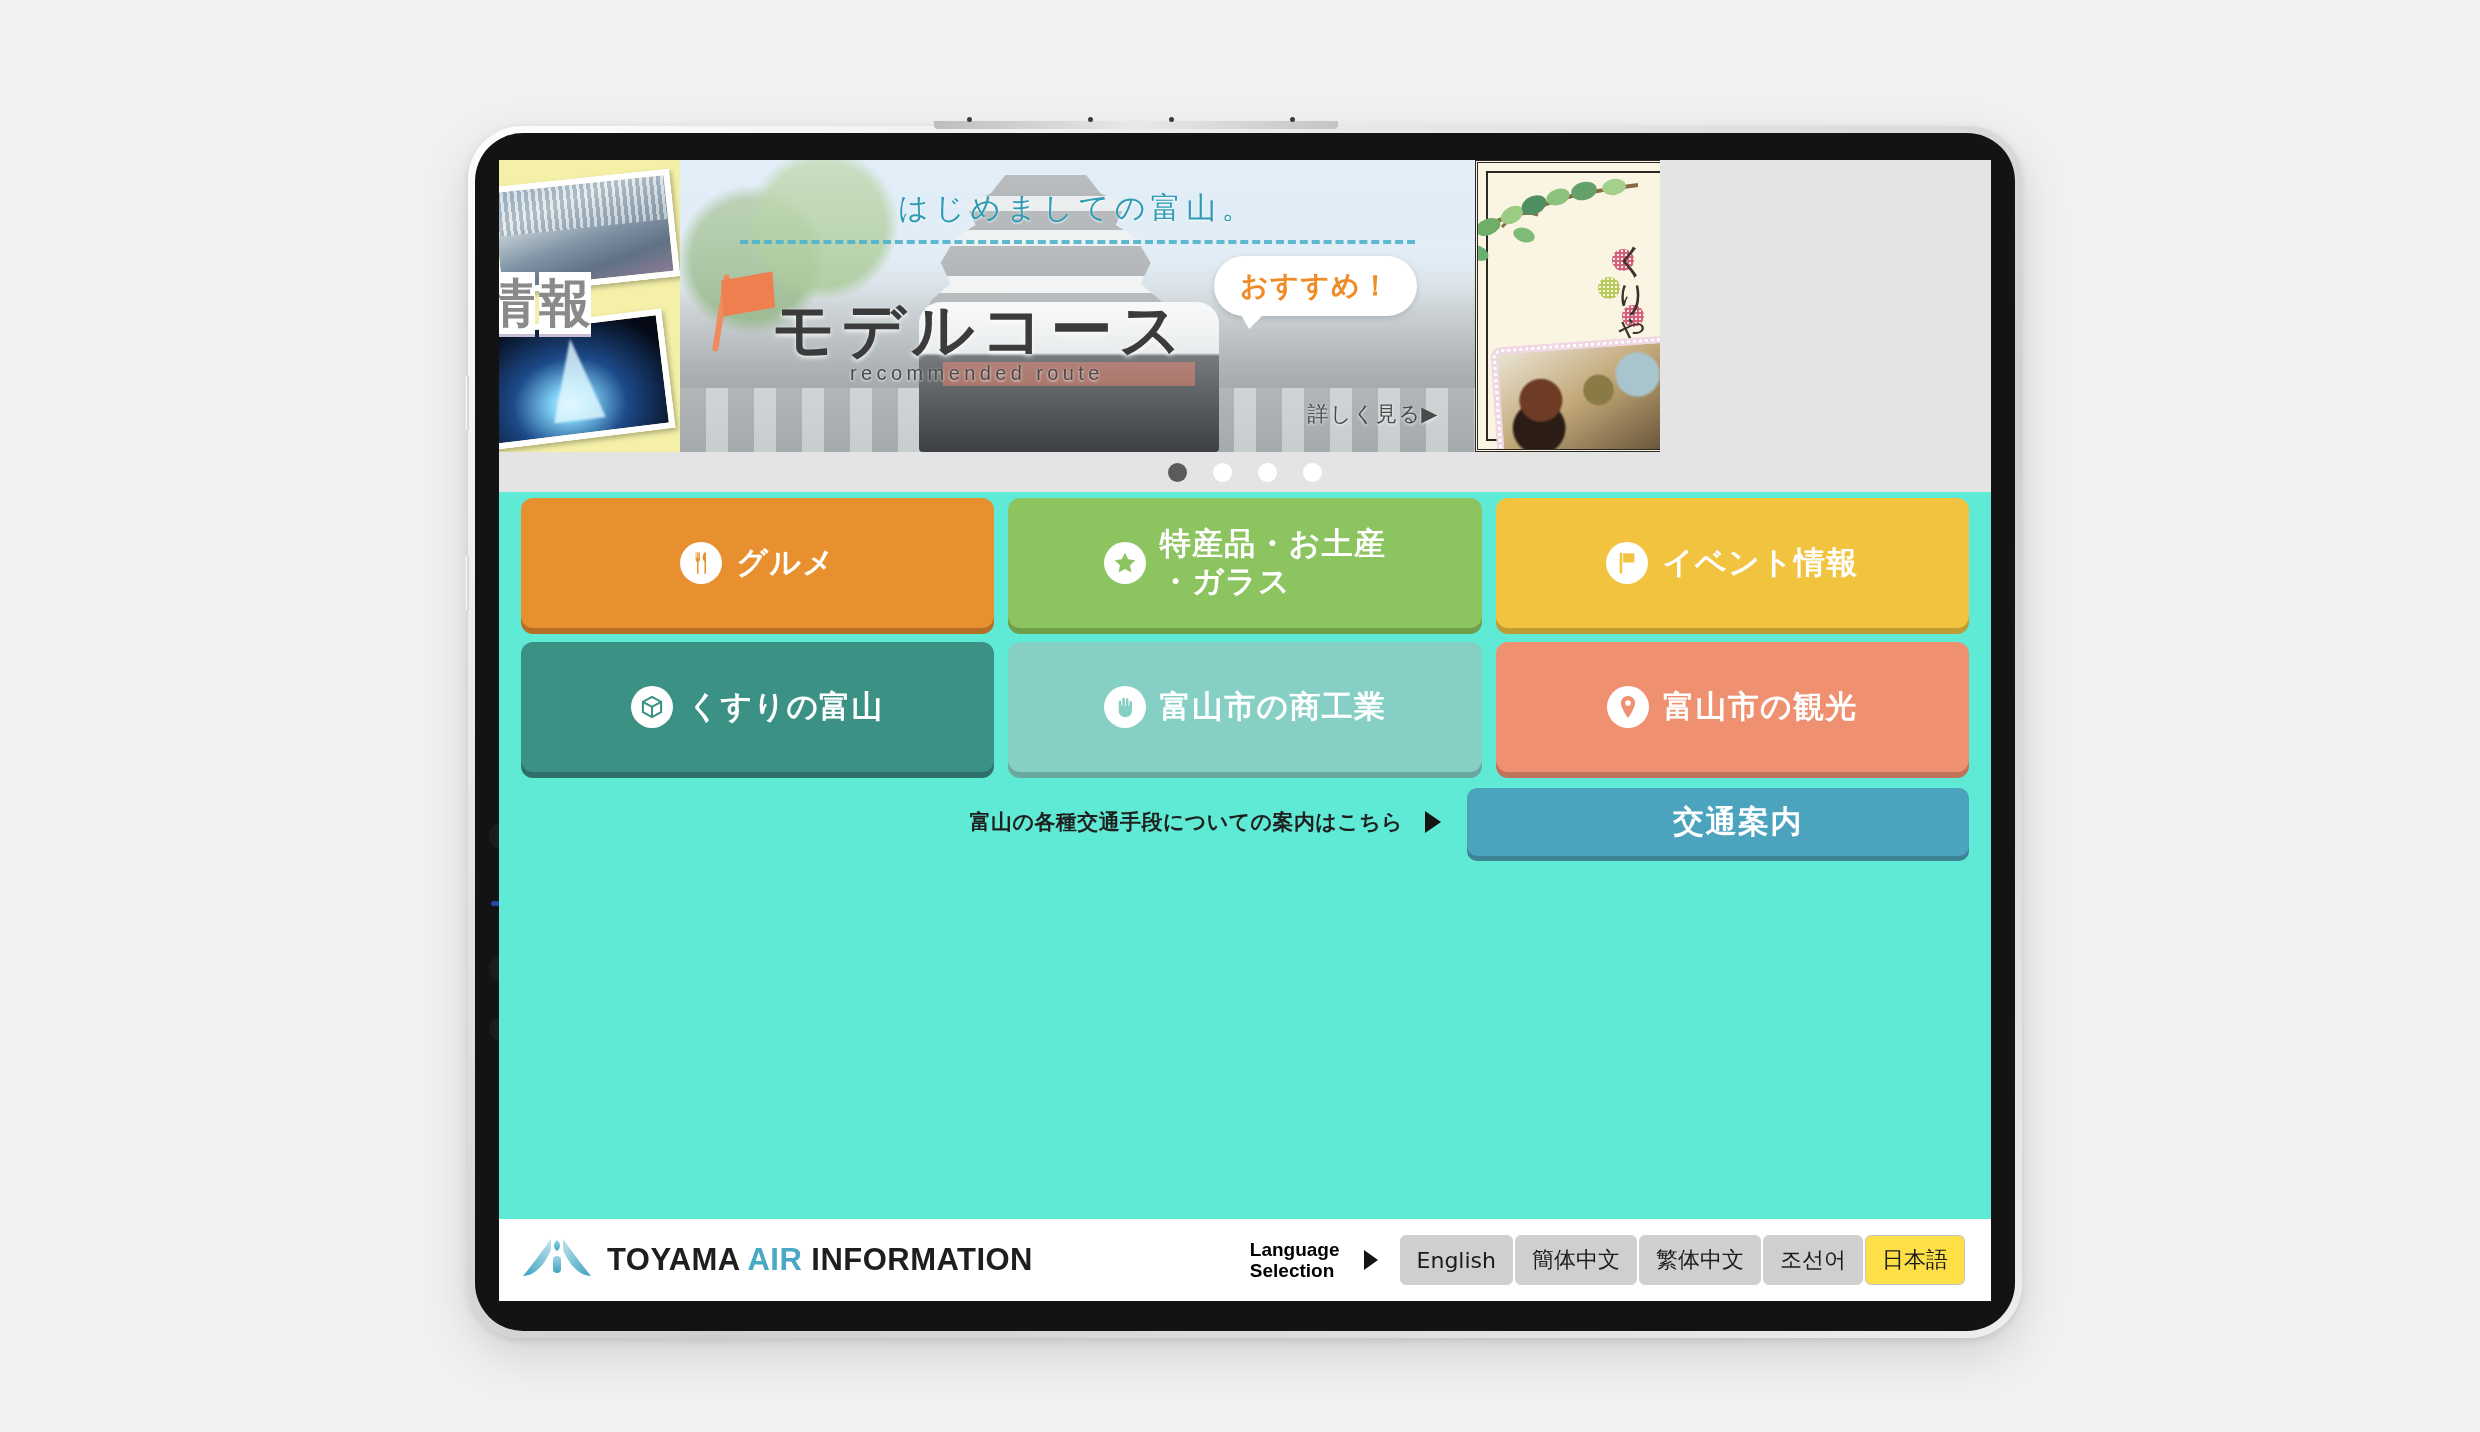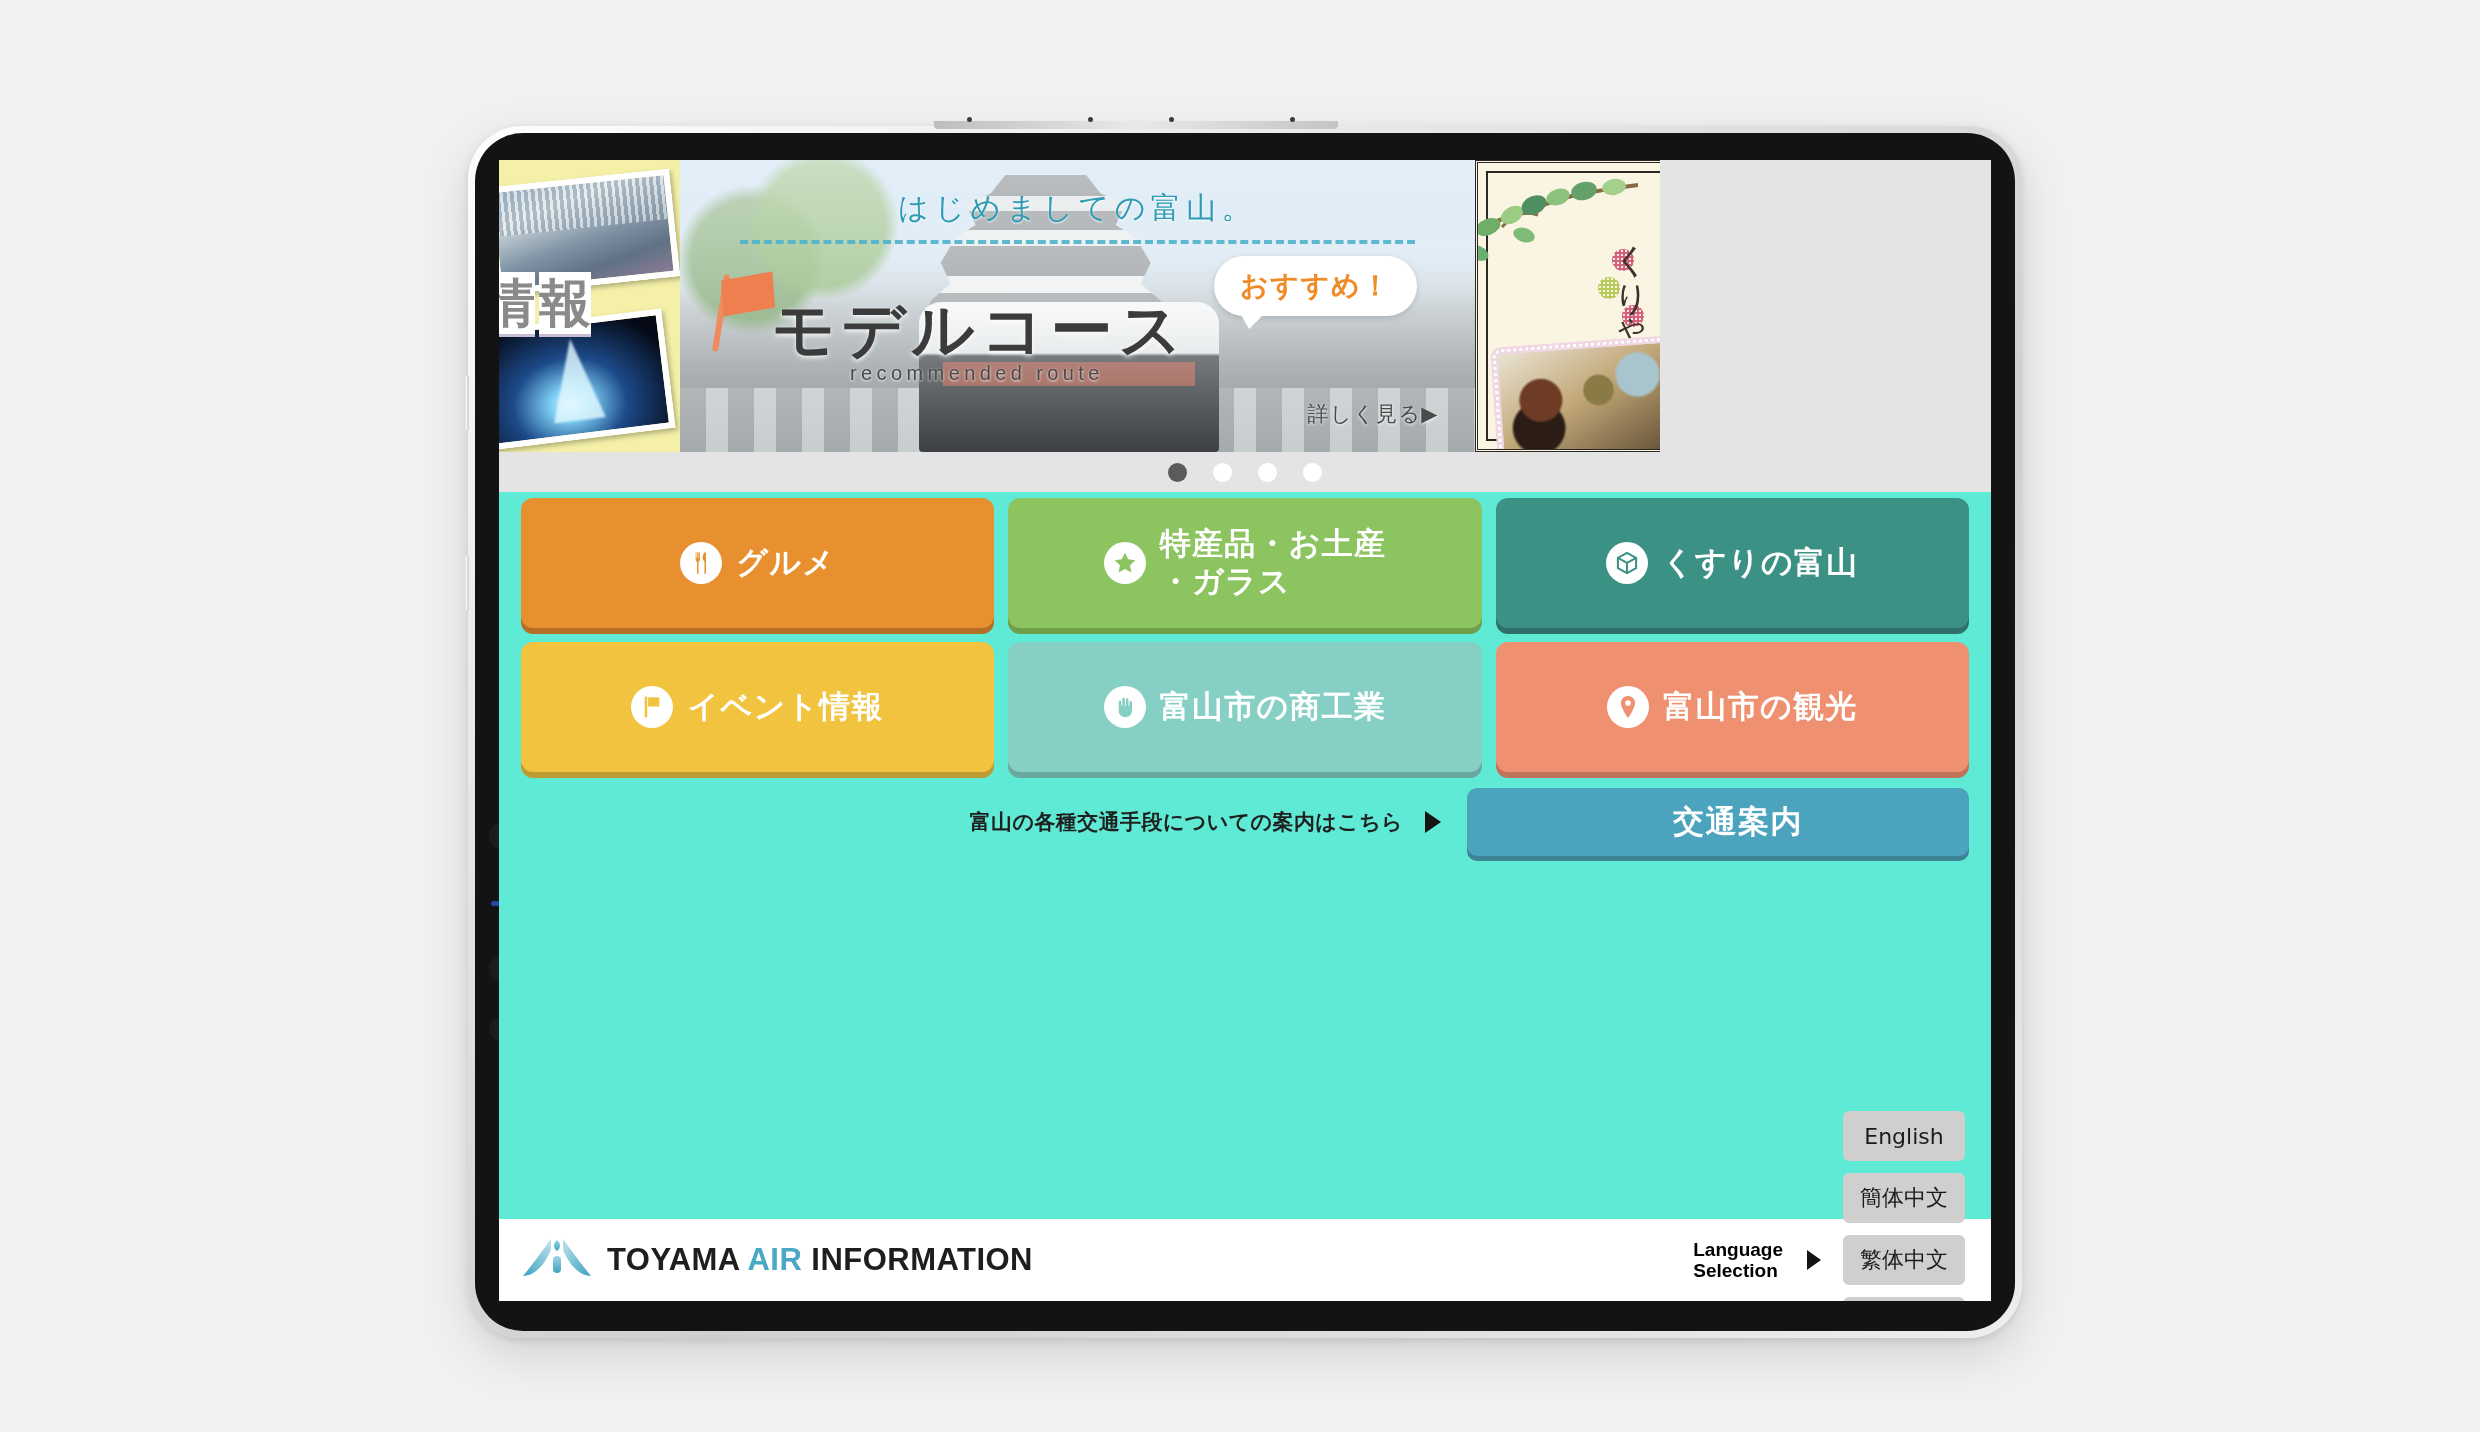--- a/index.html
+++ b/index.html
@@ -489,21 +489,21 @@
     font-family:"Liberation Sans", sans-serif;
     white-space: pre-line;
   }
   .lang-arrow {
     width:0;height:0;
     border-top: 10px solid transparent;
     border-bottom: 10px solid transparent;
     border-left: 14px solid #141414;
     margin: 0 4px 0 6px;
   }
-  .lang-btns { display:flex; gap: 12px; flex-direction: column; }
+  .lang-btns { display:flex; gap: 2px; }
   .lang-btn {
     min-width: 80px;
     height: 50px;
     padding: 0 16px;
     border-radius: 6px;
     background:#cfcfcf;
     border: 1px solid #cfcfcf;
     color:#1b1b1b;
     font-size: 22px;
     display:flex;
@@ -629,38 +629,38 @@
             <div class="tile" style="background:#8cc45f;box-shadow:0 6px 0 #6f9f4a;">
               <span class="t-icon">
                 <svg width="26" height="26" viewBox="0 0 24 24" fill="#8cc45f">
                   <path d="M12 2.6l2.9 6 6.6.95-4.8 4.6 1.15 6.55L12 17.6l-5.85 3.1L7.3 14.15 2.5 9.55l6.6-.95z"></path>
                 </svg>
               </span>
               <span class="t-label">特産品・お土産
 ・ガラス</span>
             </div>
 
+            <div class="tile" style="background:#f1c33f;box-shadow:0 6px 0 #bf9c33;">
+              <span class="t-icon">
+                <svg width="26" height="26" viewBox="0 0 24 24" fill="#f1c33f">
+                  <rect x="5.2" y="2.2" width="2.4" height="19.6" rx="1"></rect>
+                  <path d="M8.4 3.1h10.4v8.4H8.4z"></path>
+                </svg>
+              </span>
+              <span class="t-label">イベント情報</span>
+            </div>
+
             <div class="tile" style="background:#3c9185;box-shadow:0 6px 0 #2f7168;">
               <span class="t-icon">
                 <svg width="26" height="26" viewBox="0 0 24 24" fill="none" stroke="#3c9185" stroke-width="1.9" stroke-linejoin="round">
                   <path d="M12 2.6l8.4 4.6v9.6L12 21.4 3.6 16.8V7.2z"></path>
                   <path d="M3.6 7.2L12 11.8l8.4-4.6M12 11.8v9.6"></path>
                 </svg>
               </span>
               <span class="t-label">くすりの富山</span>
-            </div>
-
-            <div class="tile" style="background:#f1c33f;box-shadow:0 6px 0 #bf9c33;">
-              <span class="t-icon">
-                <svg width="26" height="26" viewBox="0 0 24 24" fill="#f1c33f">
-                  <rect x="5.2" y="2.2" width="2.4" height="19.6" rx="1"></rect>
-                  <path d="M8.4 3.1h10.4v8.4H8.4z"></path>
-                </svg>
-              </span>
-              <span class="t-label">イベント情報</span>
             </div>
 
             <div class="tile" style="background:#86cfc4;box-shadow:0 6px 0 #6aa79e;">
               <span class="t-icon">
                 <svg width="26" height="26" viewBox="0 0 24 24" fill="#86cfc4">
                   <path d="M6.2 12.2V7.3a1.2 1.2 0 0 1 2.4 0v3.6h.9V4.6a1.2 1.2 0 0 1 2.4 0v6.3h.9V5.2a1.2 1.2 0 0 1 2.4 0v5.7h.9V7.6a1.2 1.2 0 0 1 2.4 0v7.1c0 3.9-2.5 6.7-6.1 6.7-3.3 0-6.2-2.3-6.2-6V12.2z"></path>
                 </svg>
               </span>
               <span class="t-label">富山市の商工業</span>
             </div>

